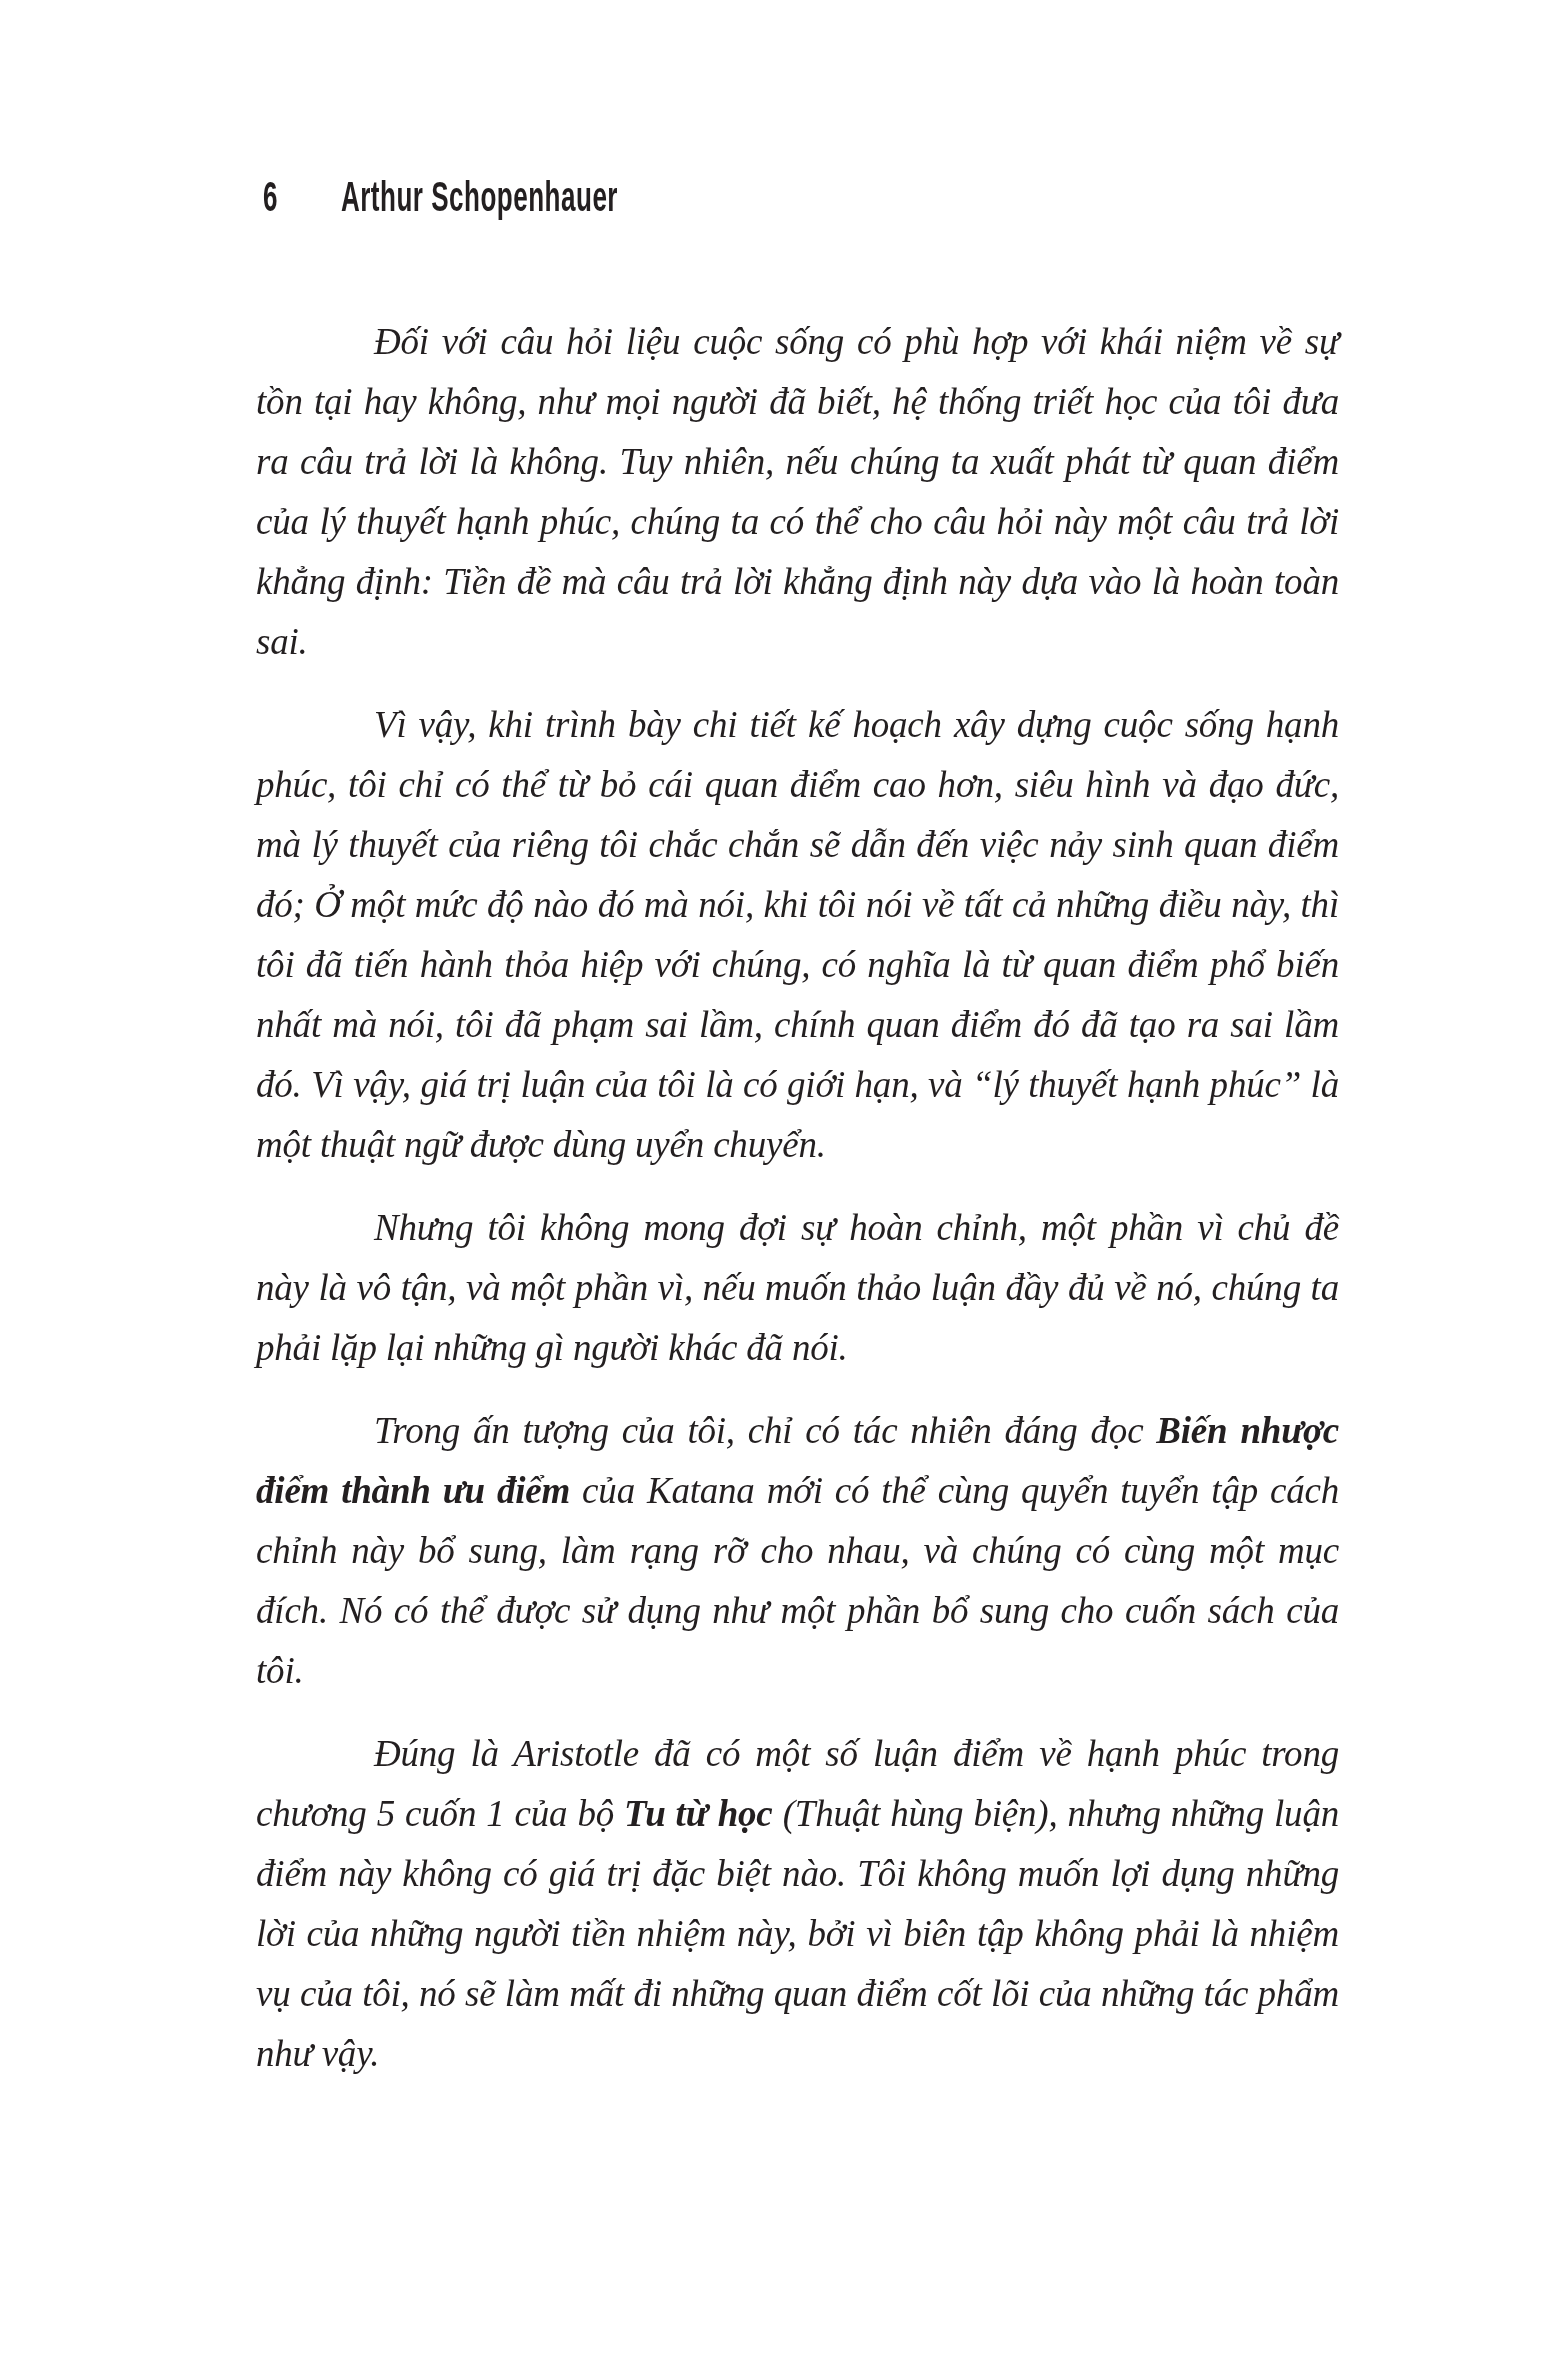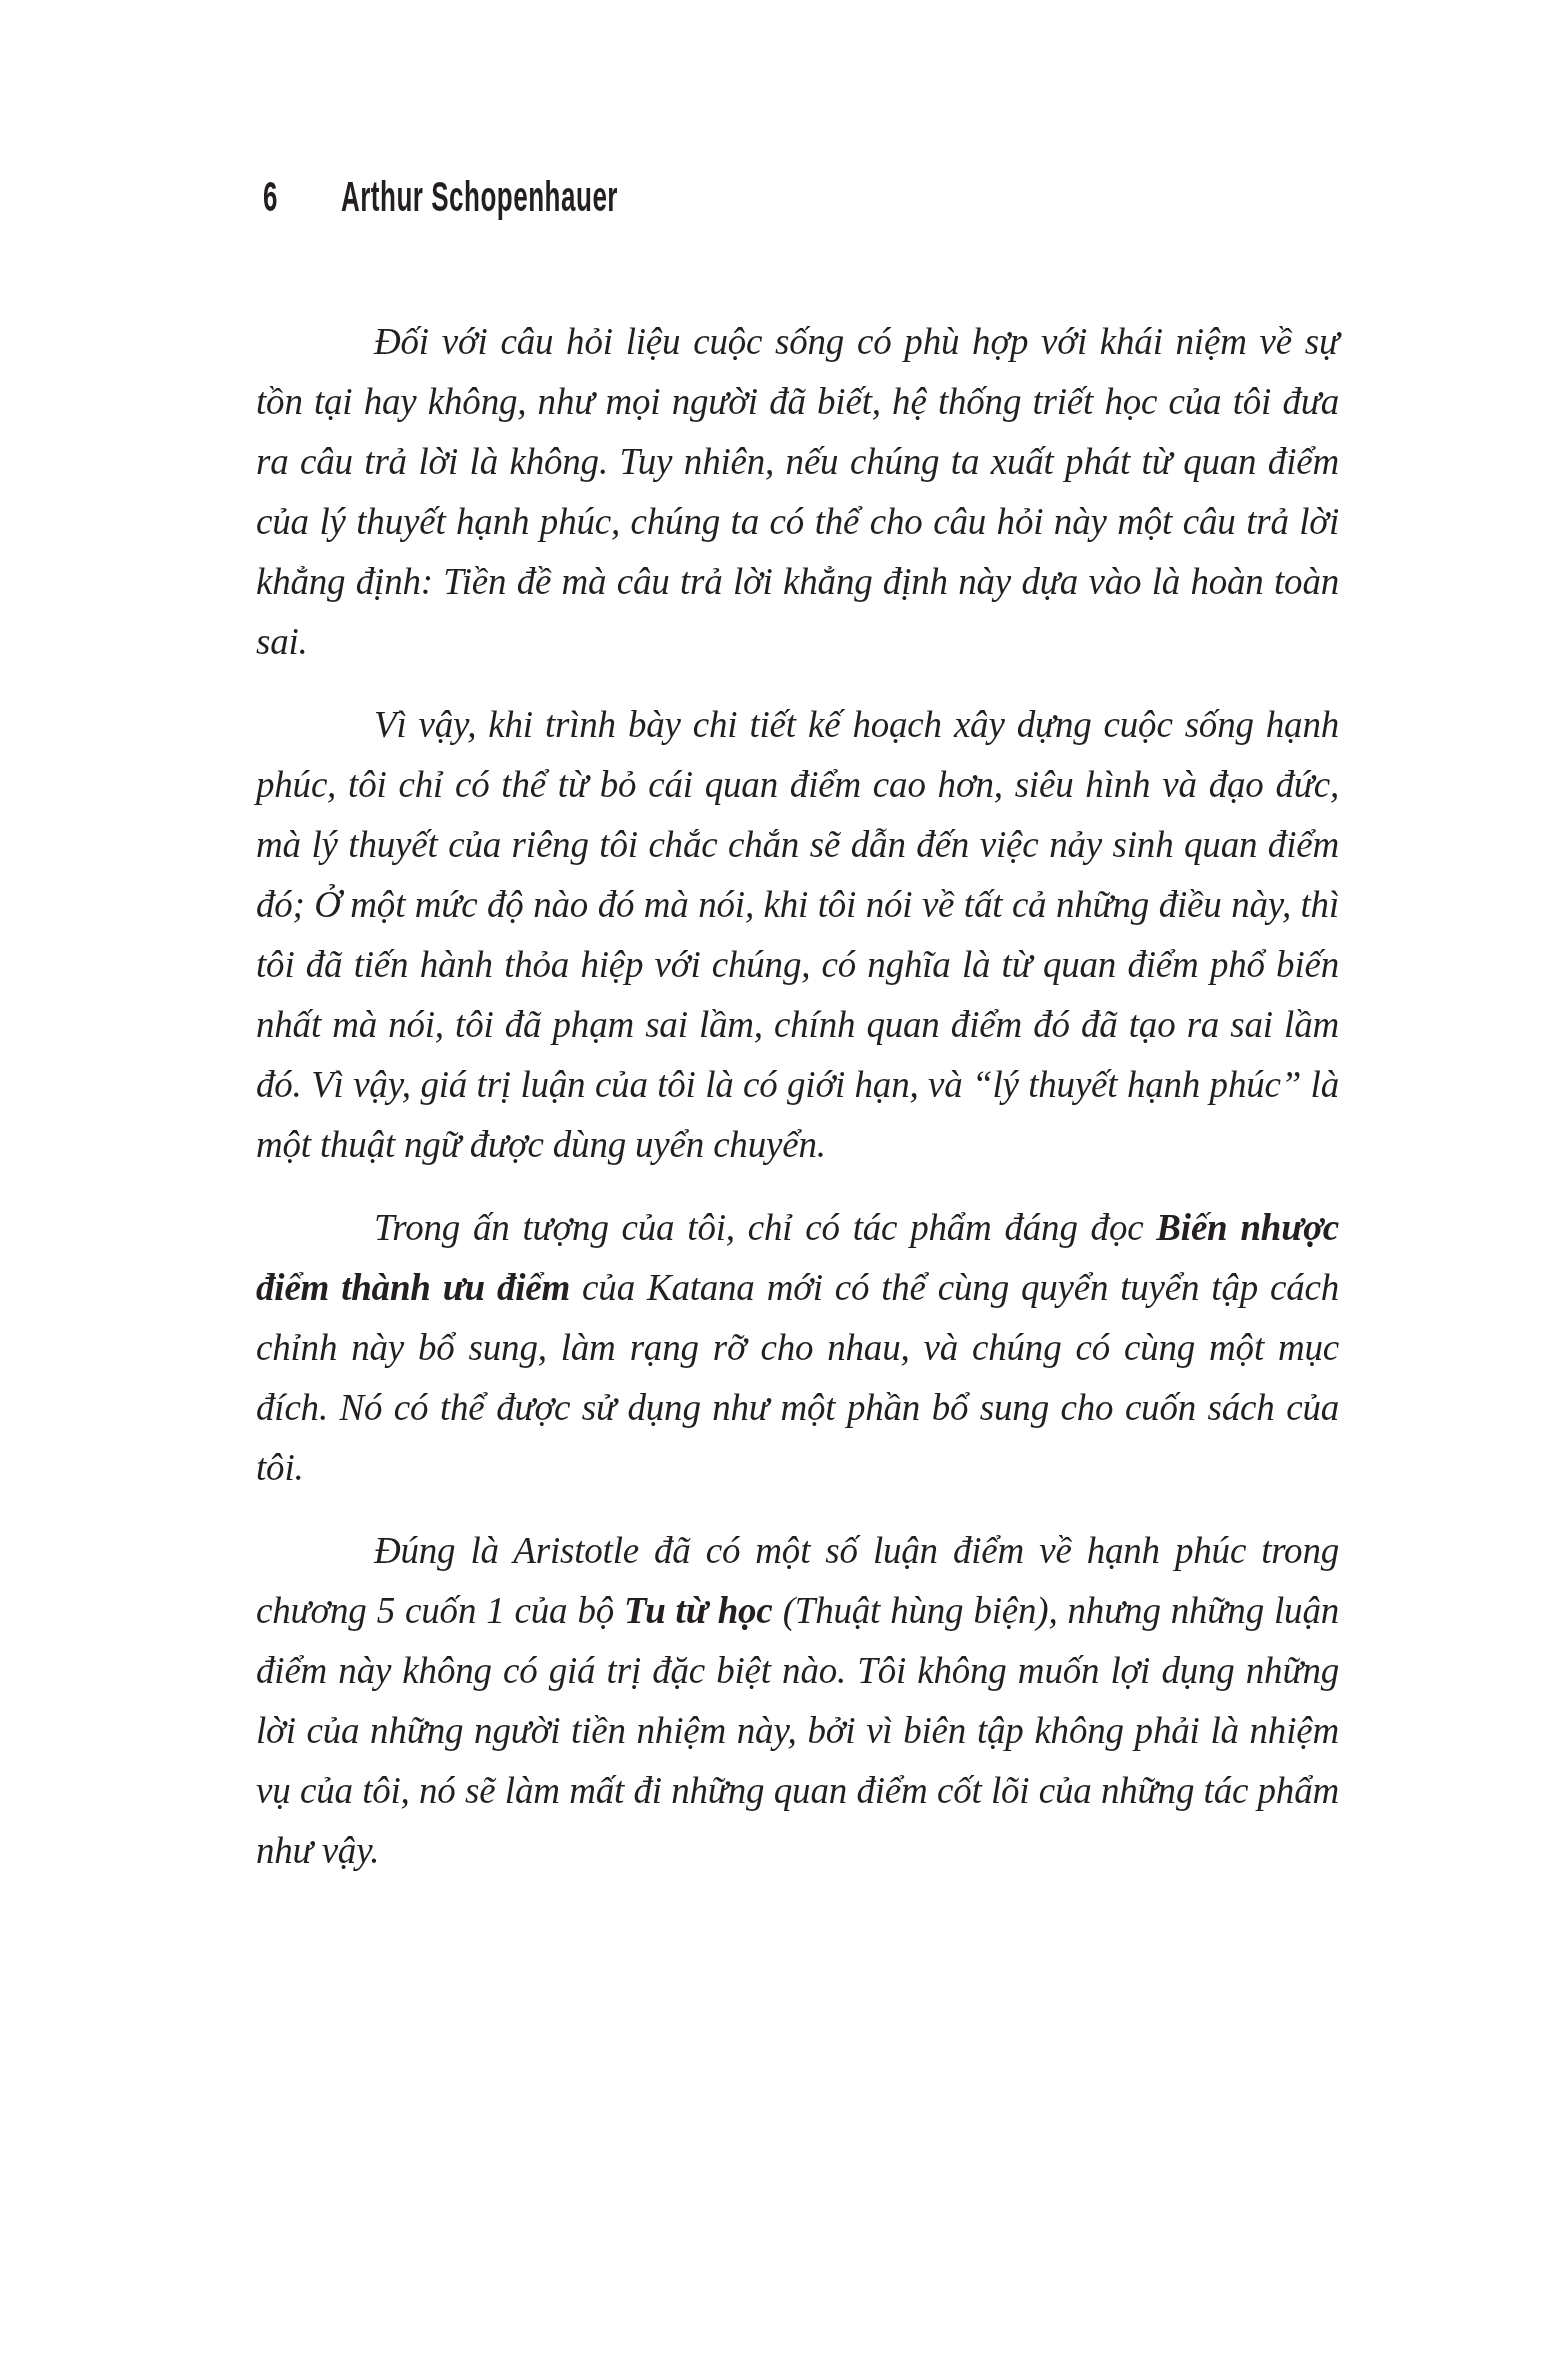--- a/index.html
+++ b/index.html
@@ -82,18 +82,19 @@
   <header class="running-head">
     <span class="pagenum">6</span>
     <span class="booktitle-wrap">
       <span class="booktitle">Arthur Schopenhauer</span>
     </span>
   </header>
 
   <main class="body-text" id="paragraphs">
       <p><span>Đối với câu hỏi liệu cuộc sống có phù hợp với khái niệm về sự tồn tại hay không, như mọi người đã biết, hệ thống triết học của tôi đưa ra câu trả lời là không. Tuy nhiên, nếu chúng ta xuất phát từ quan điểm của lý thuyết hạnh phúc, chúng ta có thể cho câu hỏi này một câu trả lời khẳng định: Tiền đề mà câu trả lời khẳng định này dựa vào là hoàn toàn sai.</span></p>
       <p><span>Vì vậy, khi trình bày chi tiết kế hoạch xây dựng cuộc sống hạnh phúc, tôi chỉ có thể từ bỏ cái quan điểm cao hơn, siêu hình và đạo đức, mà lý thuyết của riêng tôi chắc chắn sẽ dẫn đến việc nảy sinh quan điểm đó; Ở một mức độ nào đó mà nói, khi tôi nói về tất cả những điều này, thì tôi đã tiến hành thỏa hiệp với chúng, có nghĩa là từ quan điểm phổ biến nhất mà nói, tôi đã phạm sai lầm, chính quan điểm đó đã tạo ra sai lầm đó. Vì vậy, giá trị luận của tôi là có giới hạn, và “lý thuyết hạnh phúc” là một thuật ngữ được dùng uyển chuyển.</span></p>
-      <p><span>Trong ấn tượng của tôi, chỉ có tác phẩm đáng đọc </span><span class="seg-bold">Biến nhược điểm thành ưu điểm</span><span> của Katana mới có thể cùng quyển tuyển tập cách chỉnh này bổ sung, làm rạng rỡ cho nhau, và chúng có cùng một mục đích. Nó có thể được sử dụng như một phần bổ sung cho cuốn sách của tôi.</span></p>
+      <p><span>Nhưng tôi không mong đợi sự hoàn chỉnh, một phần vì chủ đề này là vô tận, và một phần vì, nếu muốn thảo luận đầy đủ về nó, chúng ta phải lặp lại những gì người khác đã nói.</span></p>
+      <p><span>Trong ấn tượng của tôi, chỉ có tác nhiên đáng đọc </span><span class="seg-bold">Biến nhược điểm thành ưu điểm</span><span> của Katana mới có thể cùng quyển tuyển tập cách chỉnh này bổ sung, làm rạng rỡ cho nhau, và chúng có cùng một mục đích. Nó có thể được sử dụng như một phần bổ sung cho cuốn sách của tôi.</span></p>
       <p><span>Đúng là Aristotle đã có một số luận điểm về hạnh phúc trong chương 5 cuốn 1 của bộ </span><span class="seg-bold">Tu từ học</span><span> (Thuật hùng biện), nhưng những luận điểm này không có giá trị đặc biệt nào. Tôi không muốn lợi dụng những lời của những người tiền nhiệm này, bởi vì biên tập không phải là nhiệm vụ của tôi, nó sẽ làm mất đi những quan điểm cốt lõi của những tác phẩm như vậy.</span></p>
     </main>
 
 </div>
 
 
 </body></html>

